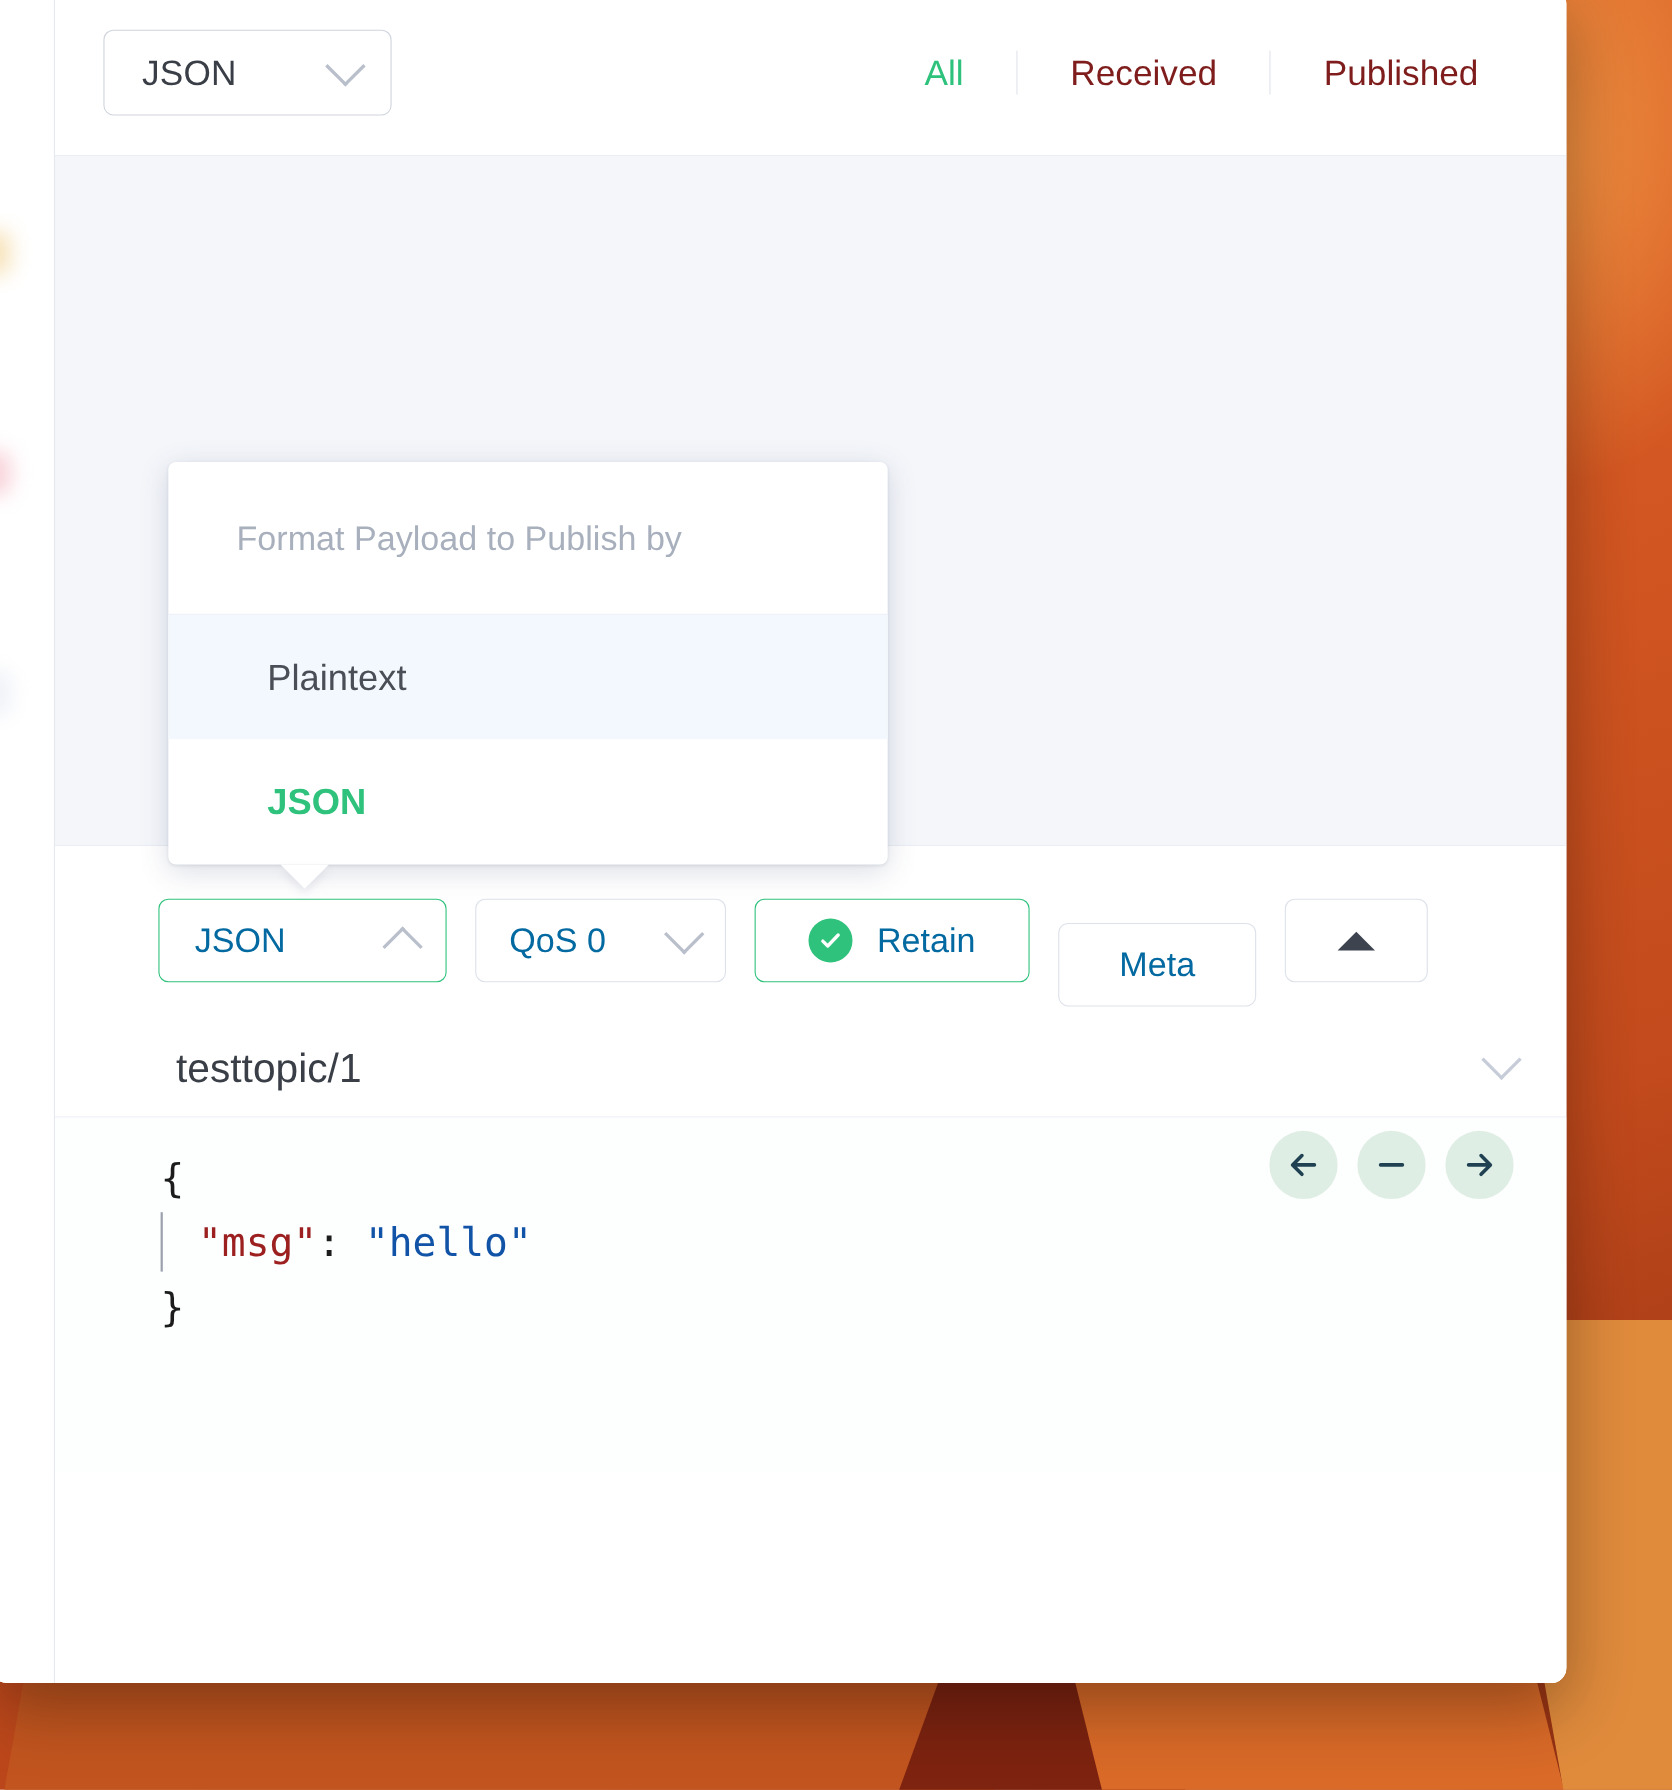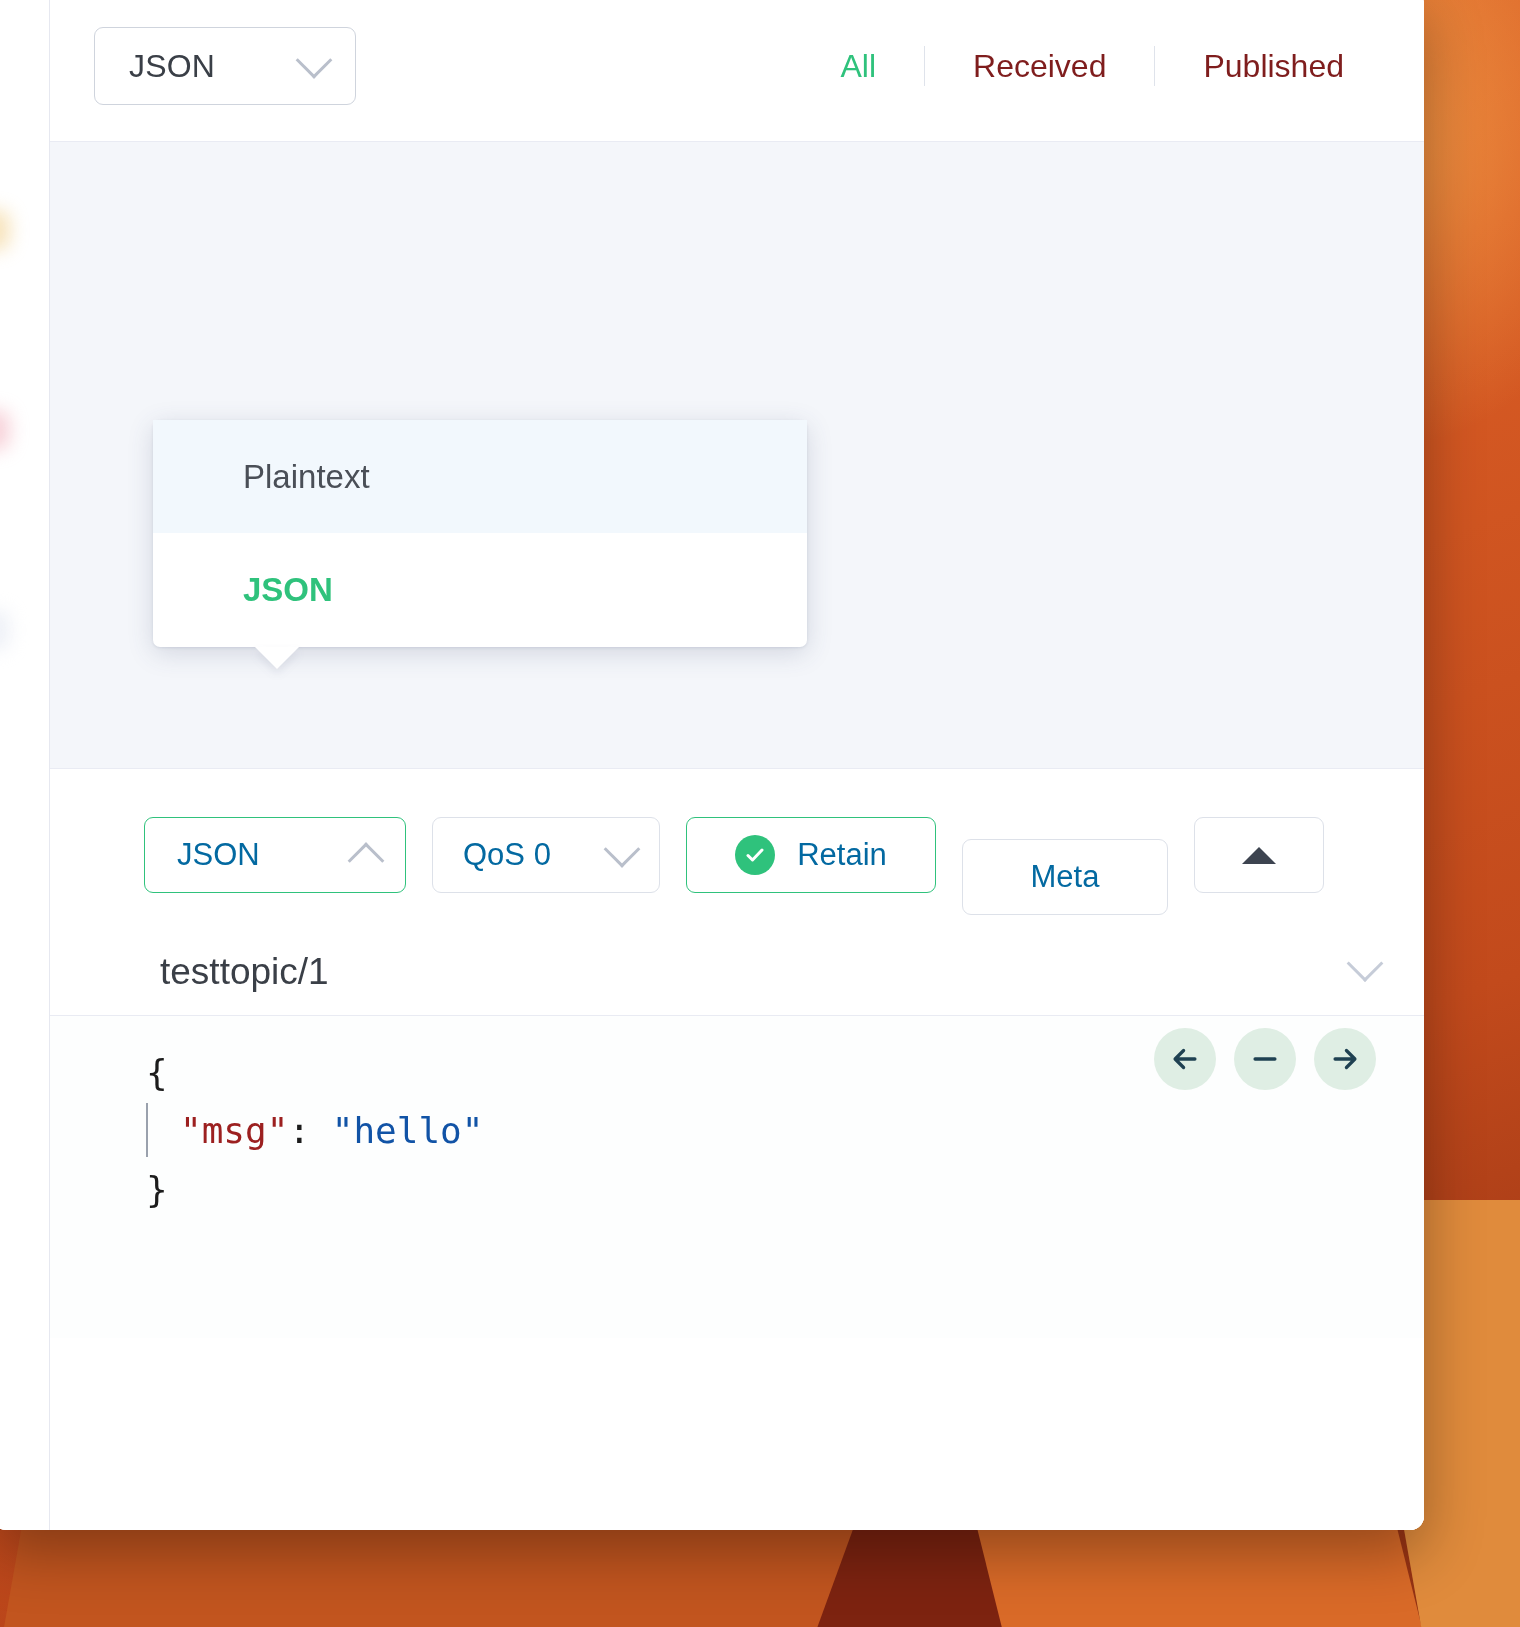--- a/index.html
+++ b/index.html
@@ -221,21 +221,21 @@
     padding: 0 30px;
     font-size: 31px;
     color: #0369a1;
     cursor: pointer;
     white-space: nowrap;
   }
   .pill.green-border { border-color: #2fc27c; }
   .pill#pill-format { width: 262px; justify-content: space-between; padding: 0 26px 0 32px; }
   .pill#pill-qos    { width: 228px; justify-content: space-between; padding: 0 24px 0 30px; }
   .pill#pill-retain { width: 250px; }
-  .pill#pill-meta   { width: 206px; margin-top: 44px; }
+  .pill#pill-meta   { width: 180px; margin-top: 44px; }
   .pill#pill-collapse { width: 130px; }
 
   .check-badge {
     width: 40px; height: 40px;
     border-radius: 50%;
     background: #2fc27c;
     display: inline-flex;
     align-items: center;
     justify-content: center;
     flex: 0 0 40px;
@@ -366,20 +366,21 @@
         <span class="divider"></span>
         <span class="tab">Received</span>
         <span class="divider"></span>
         <span class="tab">Published</span>
       </div>
     </div>
 
     <div id="message-area">
 
       <div id="format-popup">
+        <div class="popup-title">Format Payload to Publish by</div>
 
         <div class="popup-item hovered">Plaintext</div>
         <div class="popup-item selected">JSON</div>
 
         <div class="tail"></div>
       </div>
     </div>
 
     <div id="composer">
 

